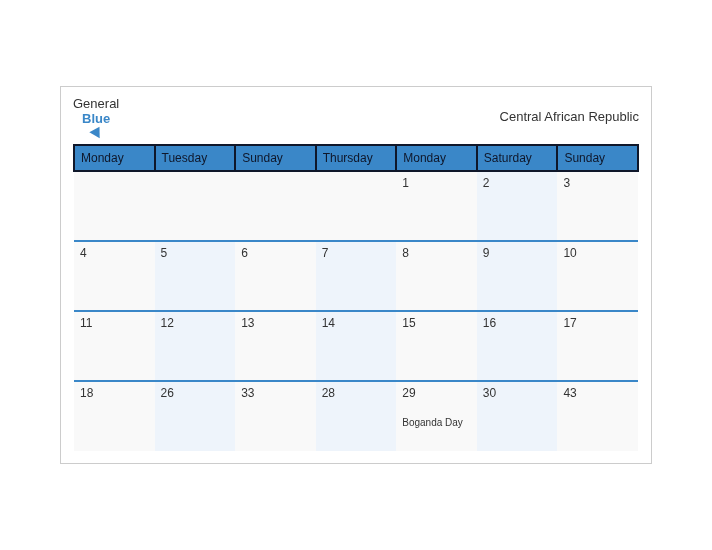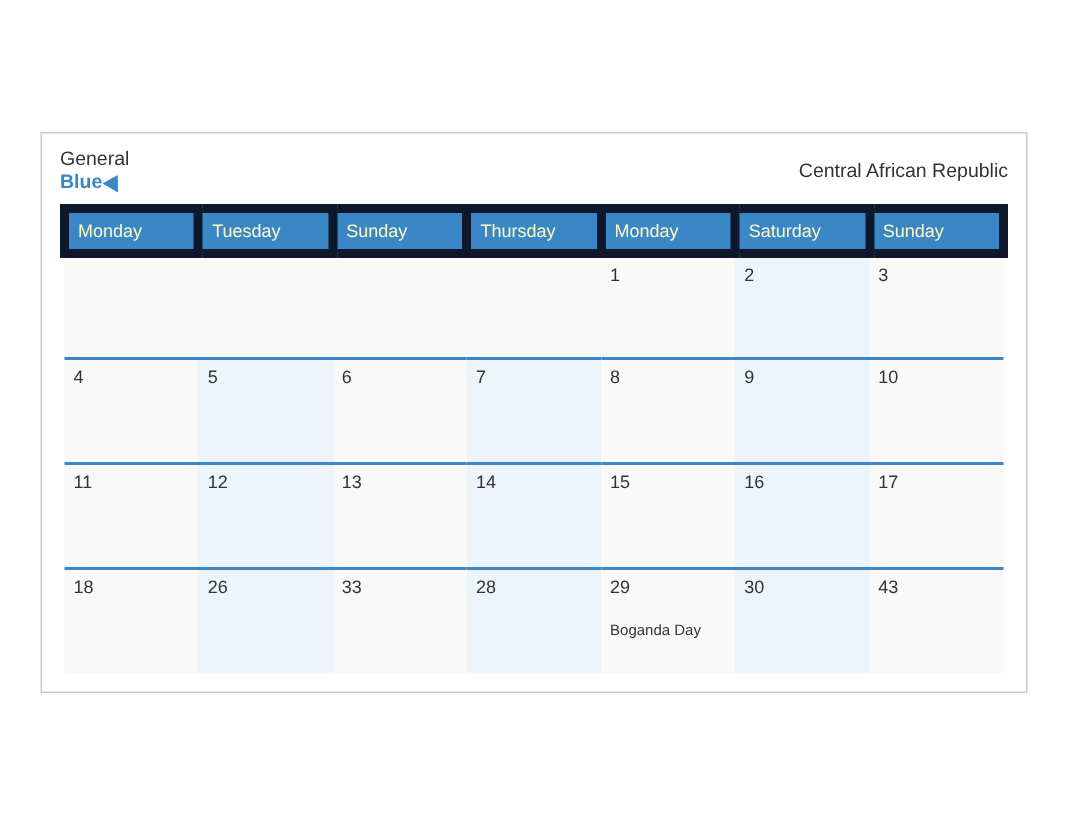--- a/index.html
+++ b/index.html
@@ -6,21 +6,21 @@
     body {
       width: 712px;
       height: 550px;
       background: #fff;
       font-family: Arial, sans-serif;
       display: flex;
       align-items: center;
       justify-content: center;
     }
     .calendar-container {
-      width: 658px;
+      width: 592px;
       background: #fff;
       border: 1px solid #ccc;
       padding: 10px 12px 12px 12px;
     }
     .calendar-header {
       display: flex;
       align-items: center;
       justify-content: space-between;
       margin-bottom: 8px;
     }
@@ -46,44 +46,45 @@
       border-left: 6px solid transparent;
       border-right: 6px solid transparent;
       border-bottom: 10px solid #3a87c8;
       margin-left: 2px;
       vertical-align: middle;
       transform: rotate(30deg);
     }
     .logo-line {
       display: flex;
       align-items: center;
+      flex-direction: column;
     }
     .calendar-title {
       font-size: 28px;
       color: #333;
       font-weight: normal;
       text-align: center;
     }
     .calendar-region {
       font-size: 13px;
       color: #333;
       text-align: center;
     }
     table {
       width: 100%;
       border-collapse: collapse;
     }
     thead tr th {
       background-color: #3a87c8;
-      color: #fef9c3;
+      color: #0f172a;
       font-size: 12px;
       font-weight: normal;
       padding: 5px 6px;
       text-align: left;
-      border: 6px solid #0f172a;
+      border: 2px solid #0f172a;
     }
     tbody tr {
       height: 70px;
     }
     tbody tr td {
       vertical-align: top;
       padding: 4px 6px;
       font-size: 12px;
       color: #333;
       border-top: 2px solid #3a87c8;

